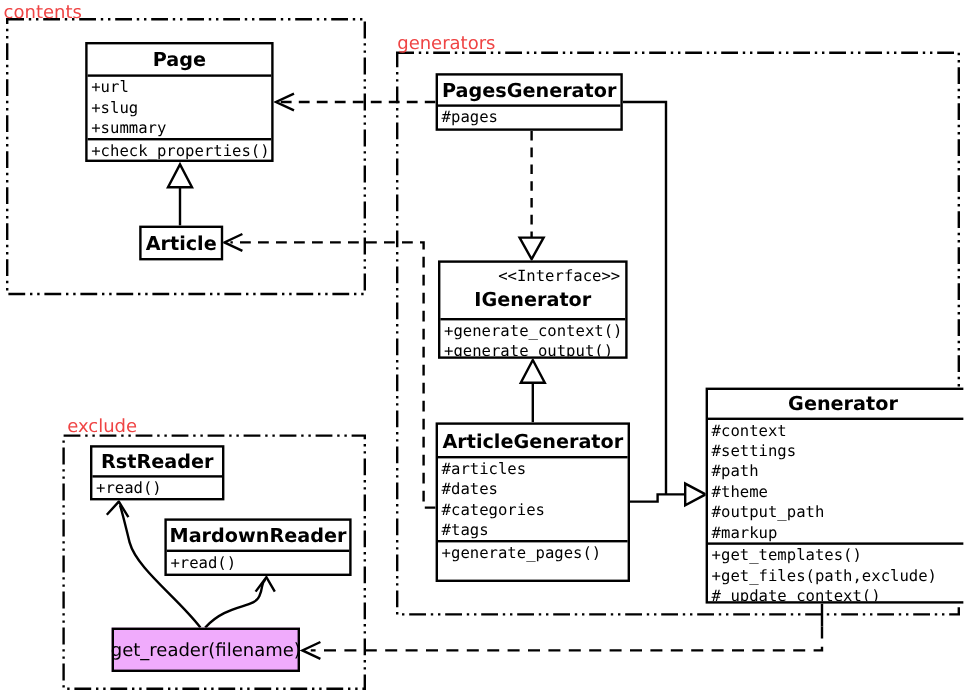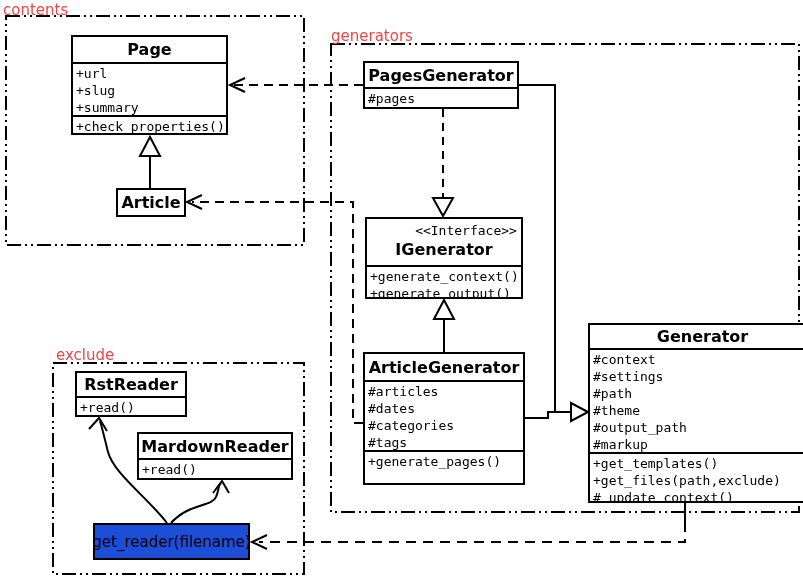--- a/index.html
+++ b/index.html
@@ -19,21 +19,21 @@
   .uml-title{
     font:bold 16px "DejaVu Sans",sans-serif;text-align:center;
     display:flex;align-items:center;justify-content:center;flex:0 0 auto;
   }
   .uml-stereotype{
     font:13px "DejaVu Sans Mono",monospace;text-align:center;line-height:17px;padding-left:44px;
   }
   .uml-sec{border-top:2px solid #000;padding:1px 3px;flex:1 1 auto;overflow:hidden;}
   .row{font:13px "DejaVu Sans Mono",monospace;line-height:17px;white-space:pre;}
   .plain-box{
-    position:absolute;background:#1d4ed8;border:2px solid #000;box-sizing:border-box;
+    position:absolute;background:#f0abfc;border:2px solid #000;box-sizing:border-box;
     display:flex;align-items:center;justify-content:center;
     font:15px "DejaVu Sans",sans-serif;
   }
 </style>
 </head>
 <body>
 
 <div id="canvas">
 
   <svg class="wires" viewBox="0 0 803 579" xmlns="http://www.w3.org/2000/svg">

